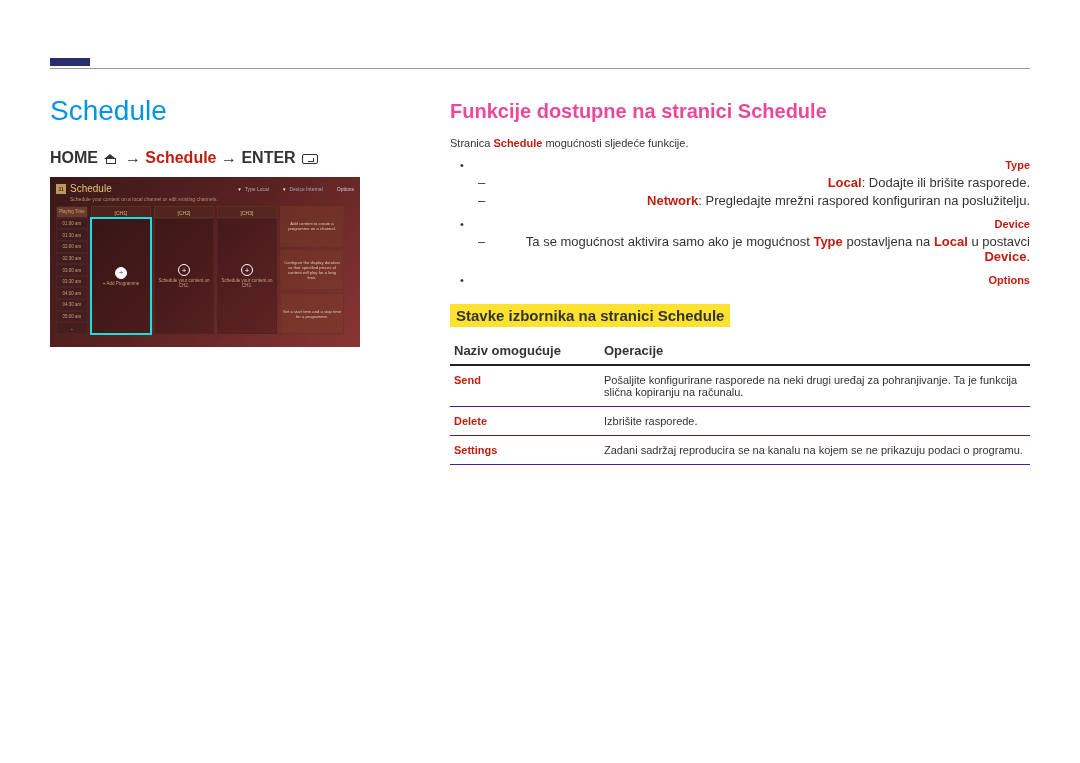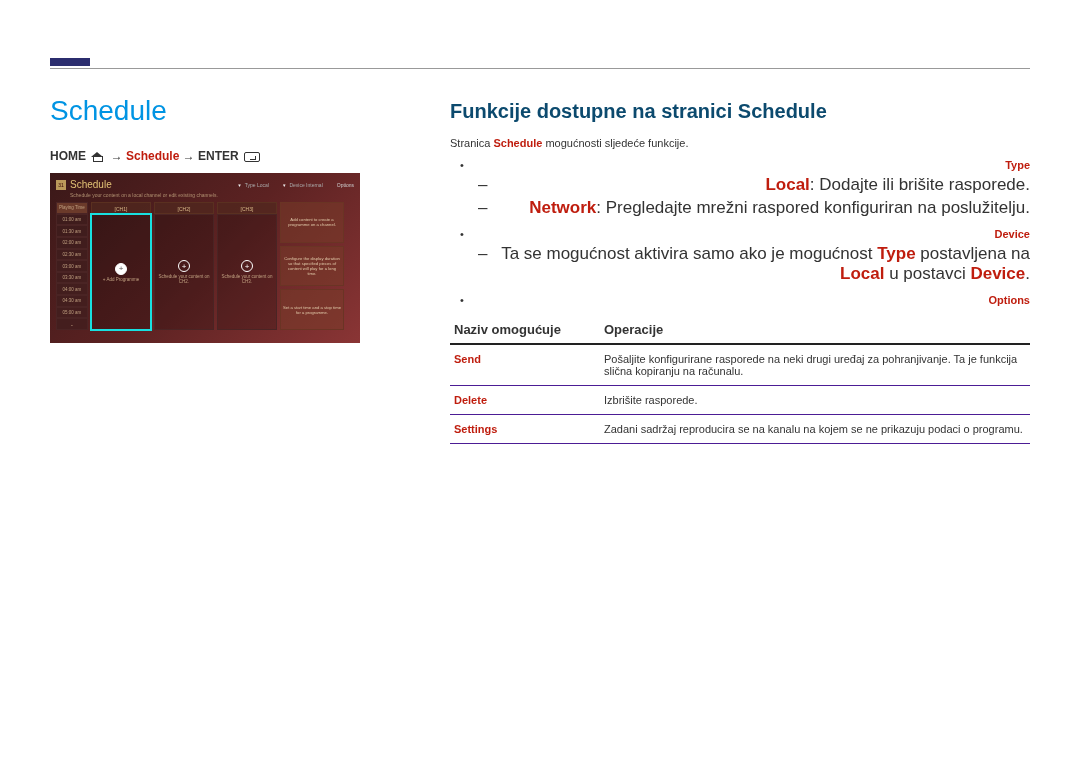--- a/index.html
+++ b/index.html
@@ -33,21 +33,21 @@
     top: 95px;
     width: 340px;
   }
   .left-col h1 {
     color: #0094e3;
     font-size: 28px;
     font-weight: 500;
     margin-bottom: 22px;
   }
   .breadcrumb-line {
-    font-size: 12px;
+    font-size: 16px;
     font-weight: bold;
     margin-bottom: 10px;
   }
   .breadcrumb-line .accent { color: #bf1d0e; }
   .home-icon {
     display: inline-block;
     width: 14px; height: 10px;
     position: relative;
     vertical-align: middle;
     margin: 0 2px;
@@ -118,32 +118,32 @@
   .arrow-cell { height:10px; display:flex; align-items:center; justify-content:center; background:rgba(60,30,30,.6); border:1px solid #4a2424; color:#c0a080; font-size:6px; }
 
   .right-col {
     position: absolute;
     left: 450px;
     right: 50px;
     top: 100px;
   }
   .right-col h2 {
     font-size: 20px;
-    color: #0c4a6e;
+    color: #ec4899;
     font-weight: 600;
     margin-bottom: 14px;
   }
   .intro-line { font-size: 11px; margin-bottom: 10px; }
   .intro-line .accent { font-weight: bold; color: #bf1d0e; }
   ul.bullets { list-style: none; margin-left: 14px; text-align: right; }
   ul.bullets > li { position: relative; padding-left: 10px; margin-bottom: 10px; font-size: 11px; }
   ul.bullets > li::before { content: "•"; position: absolute; left: -4px; color: #333; }
   ul.bullets > li > .head { color: #bf1d0e; font-weight: bold; }
   ul.sub { list-style: none; margin-top: 4px; margin-left: 18px; }
-  ul.sub li { position: relative; padding-left: 0; margin-bottom: 3px; font-size: 17px; }
+  ul.sub li { position: relative; padding-left: 0; margin-bottom: 3px; font-size: 13px; }
   ul.sub li::before { content: "‒"; position: absolute; left: -14px; }
   ul.sub .accent { color: #bf1d0e; font-weight: bold; }
   .noteline::before { content: "―"; position:absolute; left:-14px; }
 
   .sub-h3 {
     background: #fde22f;
     color: #333;
     font-weight: 600;
     font-size: 15px;
     display: inline-block;
@@ -251,20 +251,23 @@
         <li class="noteline">
           <span>Ta se mogućnost aktivira samo ako je mogućnost </span><span class="accent">Type</span><span> postavljena na </span><span class="accent">Local</span><span> u postavci </span><span class="accent">Device</span><span>.</span>
         </li>
       </ul>
     </li>
     <li>
       <span class="head">Options</span>
     </li>
   </ul>
 
+  <div>
+    <span class="sub-h3">Stavke izbornika na stranici Schedule</span>
+  </div>
 
   <table class="tbl">
     <thead>
       <tr>
         <th>Naziv omogućuje</th>
         <th>Operacije</th>
       </tr>
     </thead>
     <tbody>
       <tr>

